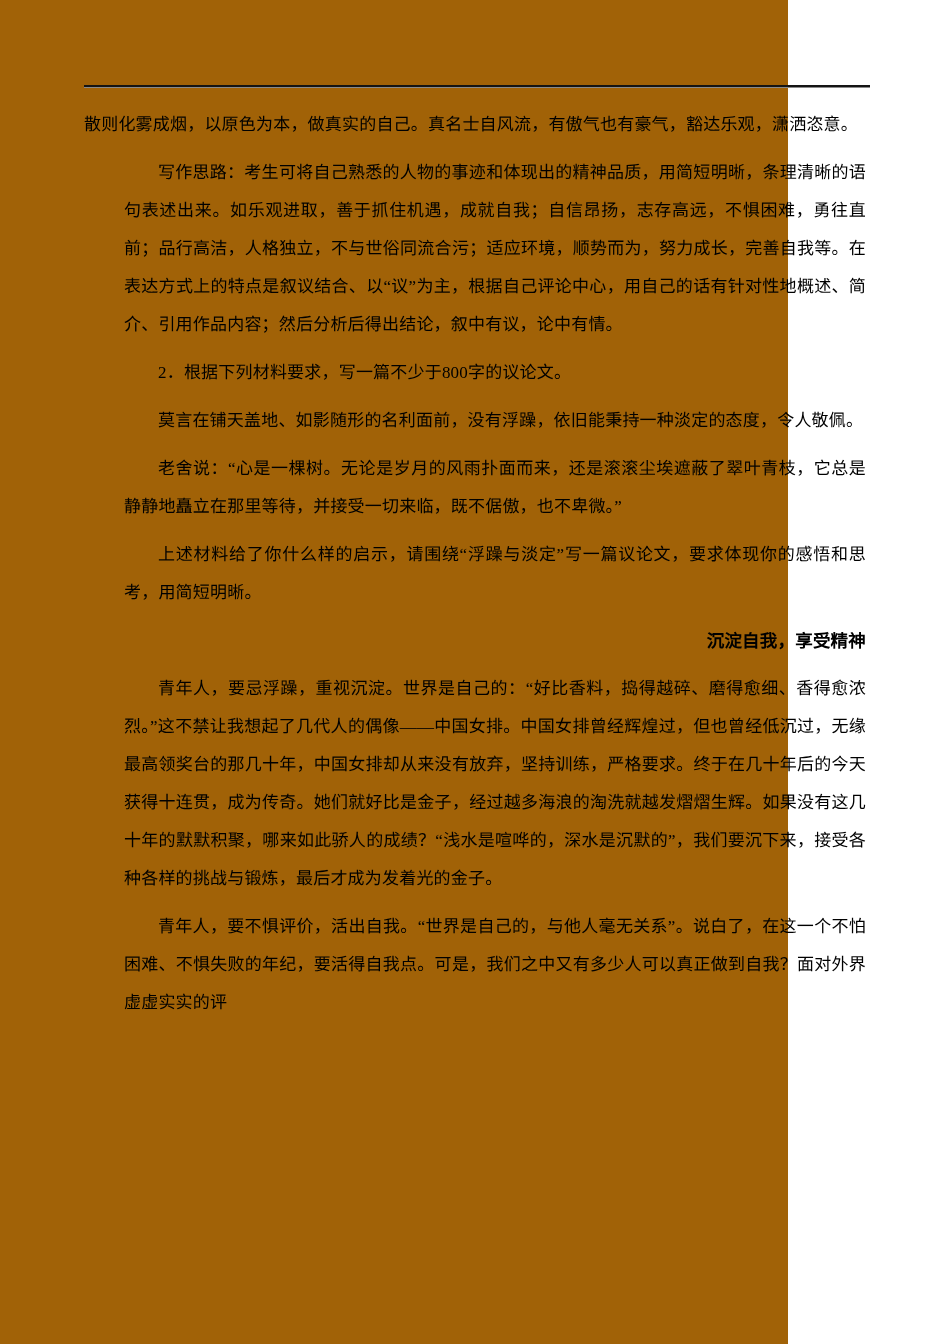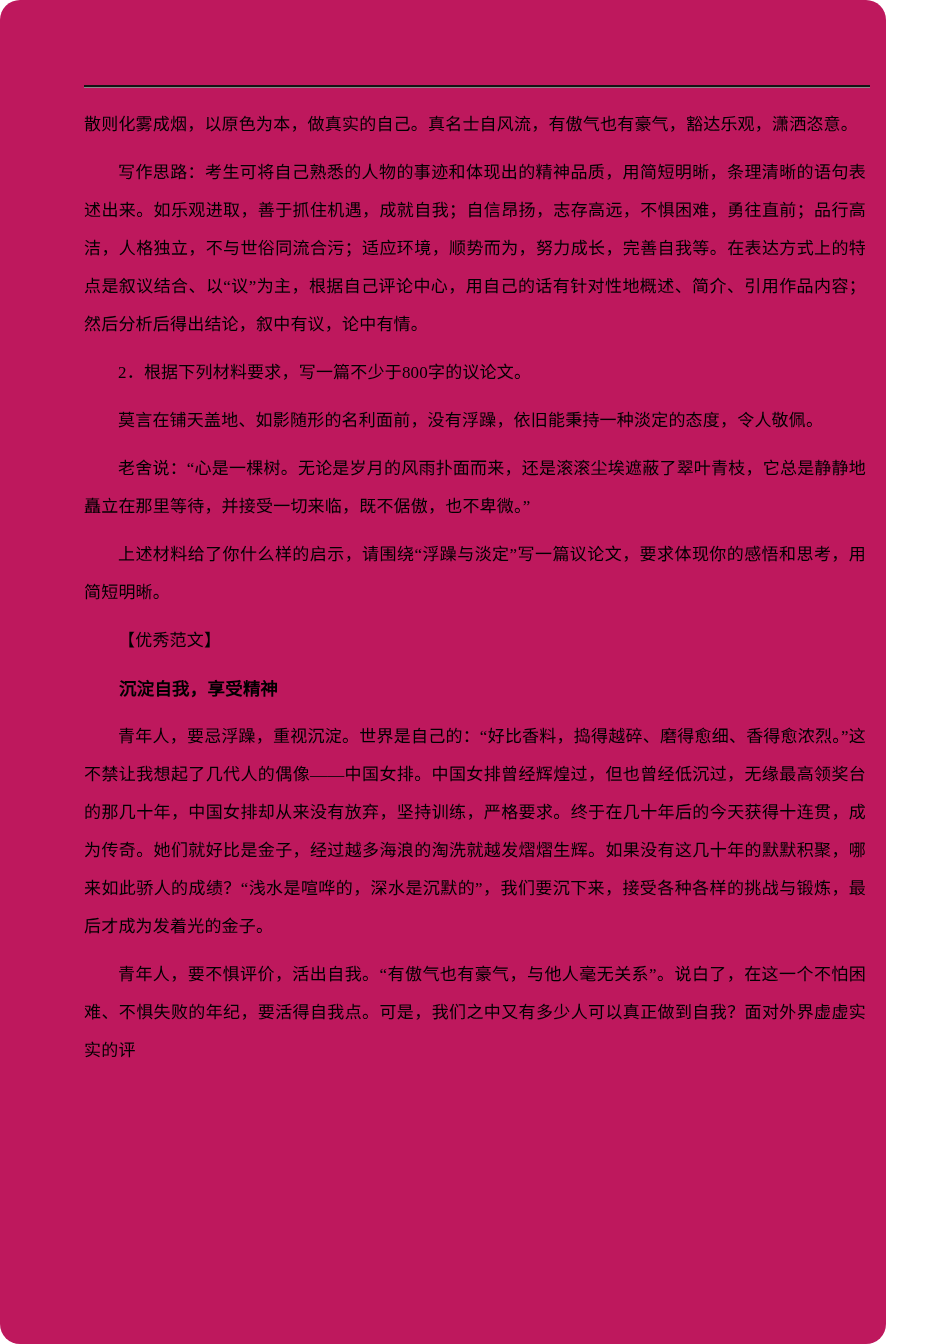--- a/index.html
+++ b/index.html
@@ -9,24 +9,23 @@
   }
   body {
     width: 950px;
     height: 1344px;
     overflow: hidden;
     font-family: "Liberation Serif", "DejaVu Serif", serif;
     color: #000000;
   }
   .page {
     position: relative;
-    width: 886px;
+    width: 788px;
     height: 1344px;
-    background: #be185d;
-    border-radius: 20px;
+    background: #a16207;
   }
   .header-rule {
     position: absolute;
     left: 84px;
     top: 85px;
     width: 786px;
     height: 2px;
     background: #141414;
     border-bottom: 1px solid #8a8a8a;
   }
@@ -40,26 +39,27 @@
     margin: 0 0 10px 0;
     font-size: 17px;
     line-height: 38px;
     text-align: justify;
     letter-spacing: 0.2px;
     word-break: break-all;
     color: #000000;
   }
   .content p.indent {
     text-indent: 2em;
+    margin-left: 40px;
   }
   .content p.essay-title {
     font-family: "Liberation Sans", "DejaVu Sans", sans-serif;
     font-weight: bold;
     font-size: 17.5px;
-    text-align: left;
+    text-align: right;
   }
 </style>
 </head>
 <body>
 
 <div class="page">
 
   <div class="header-rule"></div>
 
   <div class="content">
@@ -69,23 +69,22 @@
 
     <p class="indent">2．根据下列材料要求，写一篇不少于800字的议论文。</p>
 
 
     <p class="indent">莫言在铺天盖地、如影随形的名利面前，没有浮躁，依旧能秉持一种淡定的态度，令人敬佩。</p>
 
     <p class="indent">老舍说：“心是一棵树。无论是岁月的风雨扑面而来，还是滚滚尘埃遮蔽了翠叶青枝，它总是静静地矗立在那里等待，并接受一切来临，既不倨傲，也不卑微。”</p>
 
     <p class="indent">上述材料给了你什么样的启示，请围绕“浮躁与淡定”写一篇议论文，要求体现你的感悟和思考，用简短明晰。</p>
 
-    <p class="indent">【优秀范文】</p>
 
     <p class="indent essay-title">沉淀自我，享受精神</p>
 
 
     <p class="indent">青年人，要忌浮躁，重视沉淀。世界是自己的：“好比香料，捣得越碎、磨得愈细、香得愈浓烈。”这不禁让我想起了几代人的偶像——中国女排。中国女排曾经辉煌过，但也曾经低沉过，无缘最高领奖台的那几十年，中国女排却从来没有放弃，坚持训练，严格要求。终于在几十年后的今天获得十连贯，成为传奇。她们就好比是金子，经过越多海浪的淘洗就越发熠熠生辉。如果没有这几十年的默默积聚，哪来如此骄人的成绩？“浅水是喧哗的，深水是沉默的”，我们要沉下来，接受各种各样的挑战与锻炼，最后才成为发着光的金子。</p>
 
-    <p class="indent">青年人，要不惧评价，活出自我。“有傲气也有豪气，与他人毫无关系”。说白了，在这一个不怕困难、不惧失败的年纪，要活得自我点。可是，我们之中又有多少人可以真正做到自我？面对外界虚虚实实的评</p>
+    <p class="indent">青年人，要不惧评价，活出自我。“世界是自己的，与他人毫无关系”。说白了，在这一个不怕困难、不惧失败的年纪，要活得自我点。可是，我们之中又有多少人可以真正做到自我？面对外界虚虚实实的评</p>
   </div>
 
 </div>
 
 </body></html>

